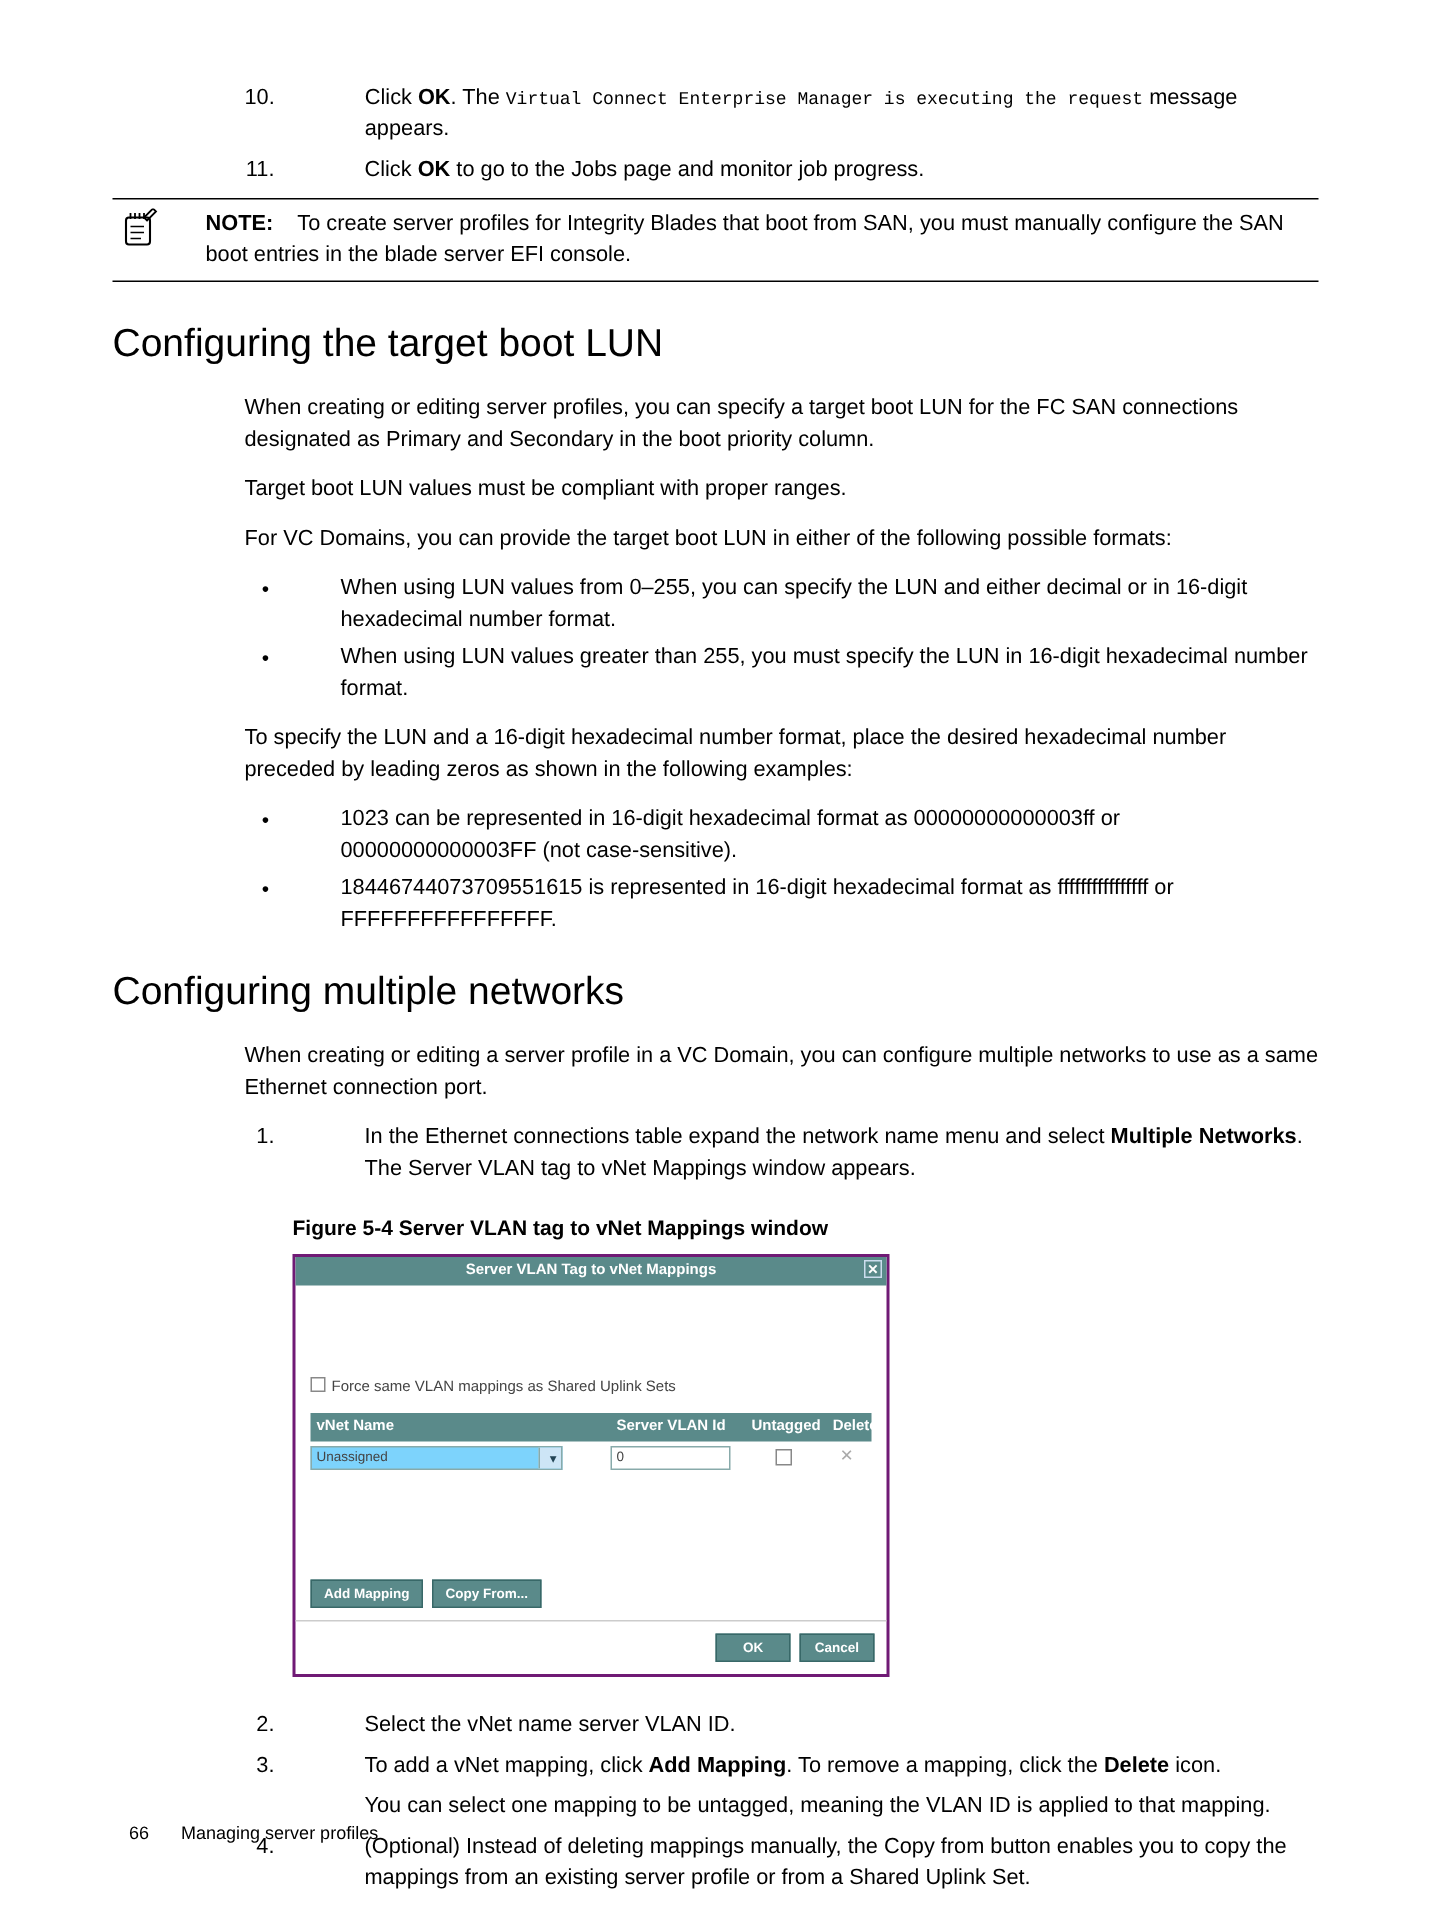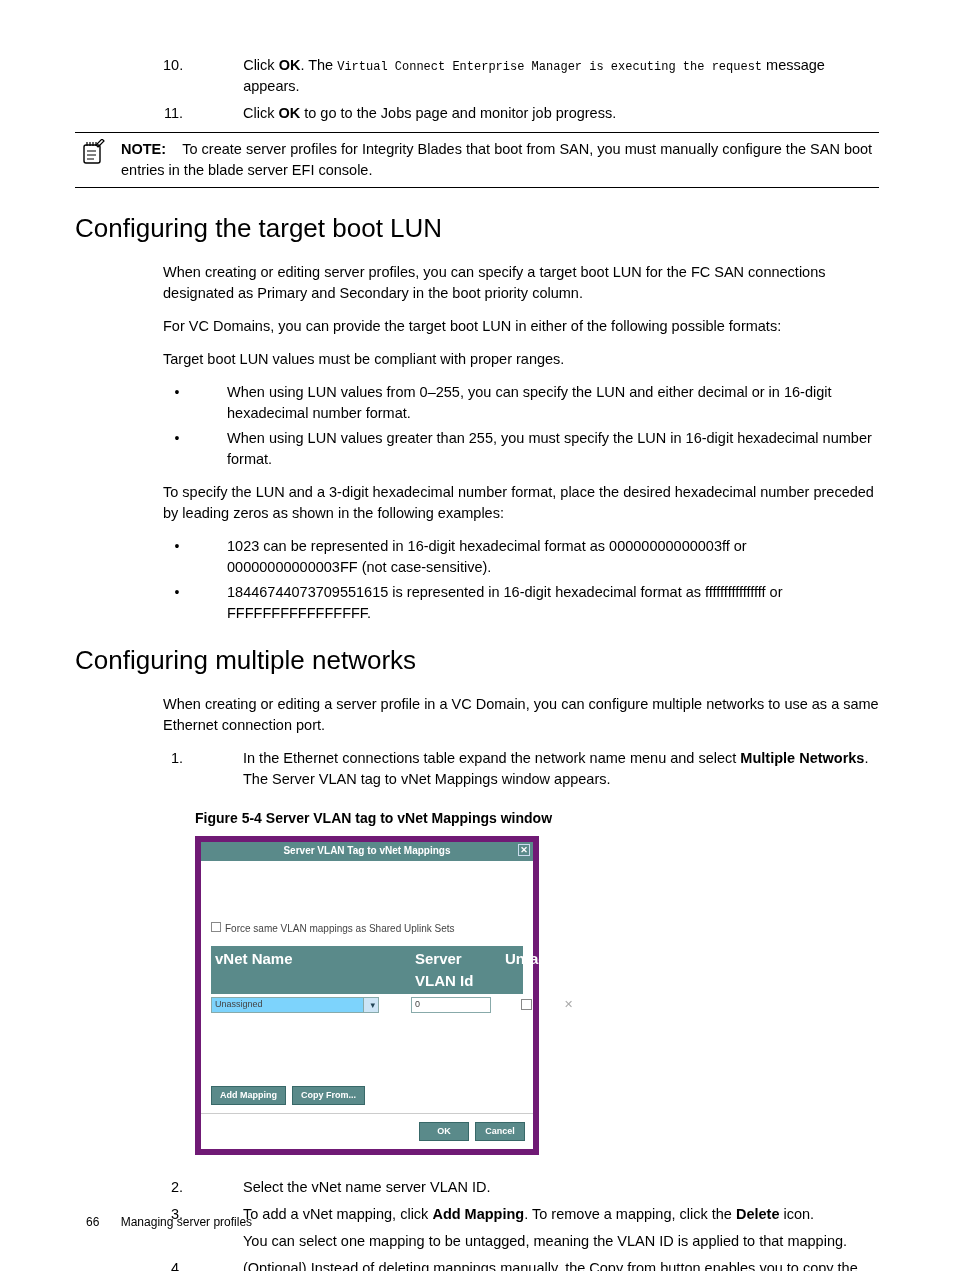--- a/index.html
+++ b/index.html
@@ -20,21 +20,21 @@
     ol.steps > li .num { flex: 0 0 32px; text-align: right; padding-right: 12px; }
     ol.steps > li .txt { flex: 1; }
     .bold { font-weight: bold; }
     .mono { font-family: "Courier New", monospace; font-size: 12px; }
     .note-block {
       border-top: 1px solid #000;
       border-bottom: 1px solid #000;
       margin: 8px 0 22px 0;
       padding: 6px 0;
       display: flex;
-      gap: 10px;
+      gap: 26px;
     }
     .note-icon {
       flex: 0 0 36px;
       display: flex;
       align-items: flex-start;
       justify-content: center;
     }
     .note-text { flex: 1; }
     h2.section {
       font-family: Arial, sans-serif;
@@ -48,22 +48,22 @@
     ul.bullets > li { display: flex; margin-bottom: 4px; }
     ul.bullets > li::before {
       content: "•";
       flex: 0 0 28px;
       text-align: center;
       font-size: 14px;
     }
     ul.bullets > li > span { flex: 1; margin-left: 36px; }
     .figure-caption { font-weight: bold; font-size: 14px; margin: 18px 0 8px 0; }
     .screenshot {
-      width: 344px;
-      border: 6px solid #701a75;
+      width: 398px;
+      border: 2px solid #701a75;
       margin-bottom: 22px;
       background: #fff;
       font-size: 10px;
     }
     .ss-title {
       background: #5a8a8a;
       color: #fff;
       font-weight: bold;
       text-align: center;
       padding: 2px 4px;
@@ -81,21 +81,21 @@
       line-height: 10px;
       text-align: center;
     }
     .ss-body { padding: 14px 10px 8px 10px; }
     .ss-chk { display: flex; align-items: flex-start; gap: 4px; font-size: 10px; color: #444; margin-bottom: 10px; margin-top: 47px; }
     .ss-chk-box { width: 10px; height: 10px; border: 1px solid #888; background: #fff; }
     .ss-table-head {
       display: flex;
       background: #5a8a8a;
       color: #fff;
-      font-size: 15px;
+      font-size: 10px;
       font-weight: bold;
     }
     .ss-table-head div { padding: 2px 4px; }
     .ss-col1 { flex: 0 0 200px; }
     .ss-col2 { flex: 0 0 90px; }
     .ss-col3 { flex: 0 0 50px; text-align: center; }
     .ss-col4 { flex: 0 0 35px; text-align: center; }
     .ss-row {
       display: flex;
       font-size: 9px;
@@ -207,31 +207,31 @@
   </div>
   <div class="note-text">
     <span class="bold">NOTE:</span>
     &nbsp;&nbsp;&nbsp;<span>To create server profiles for Integrity Blades that boot from SAN, you must manually configure the SAN boot entries in the blade server EFI console.</span>
   </div>
 </div>
 
 <h2 class="section">Configuring the target boot LUN</h2>
 <div class="content">
   <p class="para">When creating or editing server profiles, you can specify a target boot LUN for the FC SAN connections designated as Primary and Secondary in the boot priority column.</p>
+  <p class="para">Target boot LUN values must be compliant with proper ranges.</p>
   <p class="para">For VC Domains, you can provide the target boot LUN in either of the following possible formats:</p>
-  <p class="para">Target boot LUN values must be compliant with proper ranges.</p>
   <ul class="bullets">
     <li>
         <span>When using LUN values from 0–255, you can specify the LUN and either decimal or in 16-digit hexadecimal number format.</span>
       </li>
     <li>
         <span>When using LUN values greater than 255, you must specify the LUN in 16-digit hexadecimal number format.</span>
       </li>
   </ul>
-  <p class="para" style="margin-top:12px;">To specify the LUN and a 3-digit hexadecimal number format, place the desired hexadecimal number preceded by leading zeros as shown in the following examples:</p>
+  <p class="para" style="margin-top:12px;">To specify the LUN and a 16-digit hexadecimal number format, place the desired hexadecimal number preceded by leading zeros as shown in the following examples:</p>
   <ul class="bullets">
     <li>
         <span>1023 can be represented in 16-digit hexadecimal format as 00000000000003ff or 00000000000003FF (not case-sensitive).</span>
       </li>
     <li>
         <span>18446744073709551615 is represented in 16-digit hexadecimal format as ffffffffffffffff or FFFFFFFFFFFFFFFF.</span>
       </li>
   </ul>
 </div>
 

